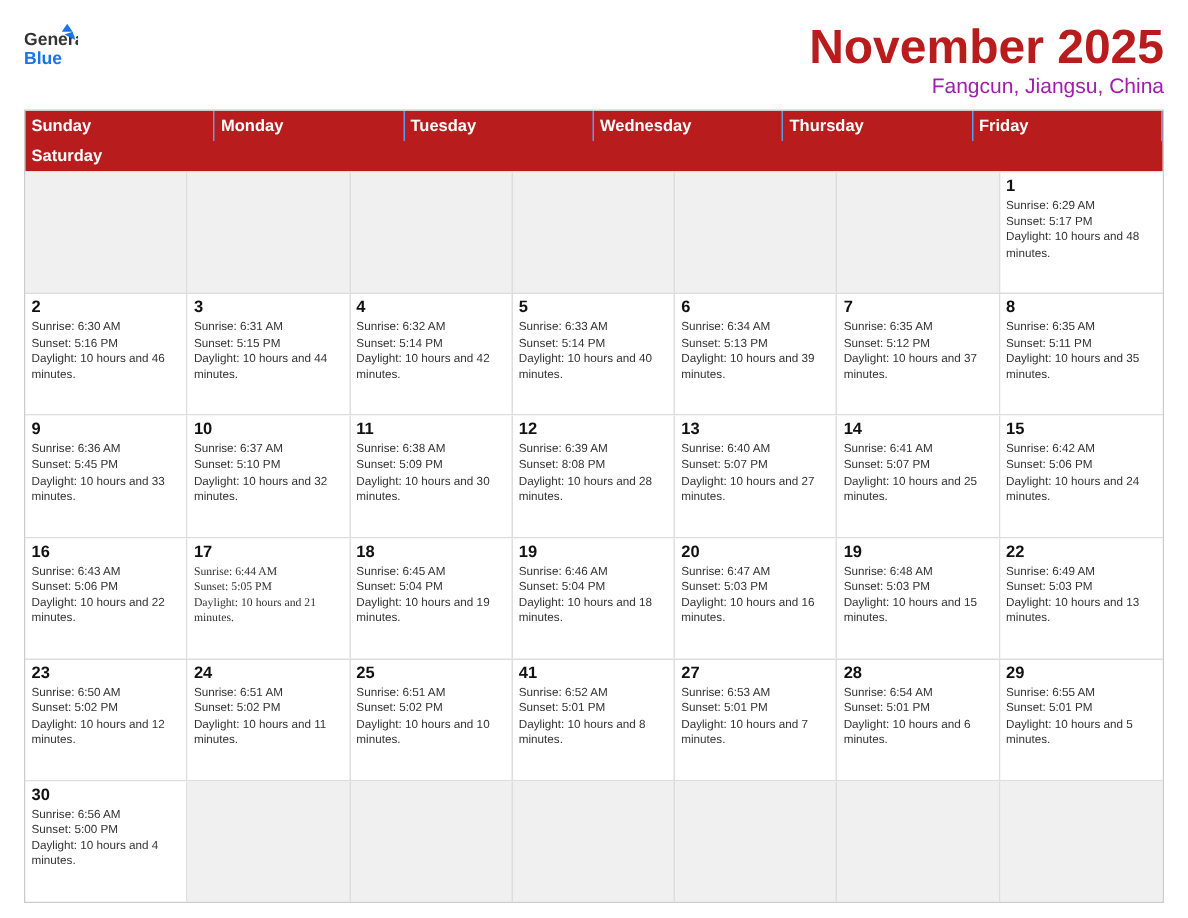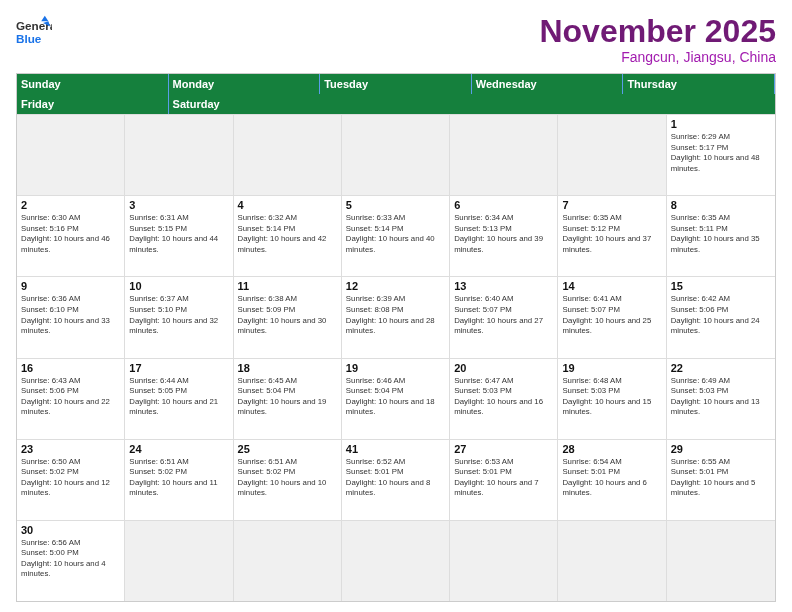--- a/index.html
+++ b/index.html
@@ -31,37 +31,37 @@
     .logo-icon {
       width: 36px;
       height: 36px;
     }
     .title-block {
       text-align: right;
     }
     .month-title {
       font-size: 32px;
       font-weight: bold;
-      color: #701a75;
+      color: #b91c1c;
       line-height: 1.1;
     }
     .location {
       font-size: 14px;
       color: #a21caf;
     }
     .calendar {
       flex: 1;
       display: flex;
       flex-direction: column;
       border: 1px solid #ccc;
     }
     .cal-header {
       display: grid;
-      grid-template-columns: repeat(5, 1fr);
-      background: #15803d;
+      grid-template-columns: repeat(6, 1fr);
+      background: #b91c1c;
     }
     .cal-header-cell {
       color: #fff;
       font-size: 11px;
       font-weight: bold;
       padding: 4px 4px;
       text-align: left;
       border-right: 1px solid #5a9de8;
     }
     .cal-header-cell:last-child {
@@ -190,21 +190,21 @@
             <div class="day-num">8</div>
             <div class="cell-text" style="white-space: pre-line;">Sunrise: 6:35 AM
 Sunset: 5:11 PM
 Daylight: 10 hours and 35 minutes.</div>
           </div>
         </div>
         <div class="cal-row">
           <div class="cal-cell">
             <div class="day-num">9</div>
             <div class="cell-text" style="white-space: pre-line;">Sunrise: 6:36 AM
-Sunset: 6:10 PM
+Sunset: 5:45 PM
 Daylight: 10 hours and 33 minutes.</div>
           </div>
           <div class="cal-cell">
             <div class="day-num">10</div>
             <div class="cell-text" style="white-space: pre-line;">Sunrise: 6:37 AM
 Sunset: 5:10 PM
 Daylight: 10 hours and 32 minutes.</div>
           </div>
           <div class="cal-cell">
             <div class="day-num">11</div>
@@ -239,21 +239,21 @@
         </div>
         <div class="cal-row">
           <div class="cal-cell">
             <div class="day-num">16</div>
             <div class="cell-text" style="white-space: pre-line;">Sunrise: 6:43 AM
 Sunset: 5:06 PM
 Daylight: 10 hours and 22 minutes.</div>
           </div>
           <div class="cal-cell">
             <div class="day-num">17</div>
-            <div class="cell-text" style="white-space: pre-line;">Sunrise: 6:44 AM
+            <div class="cell-text" style="white-space: pre-line; font-family: Liberation Serif, serif;">Sunrise: 6:44 AM
 Sunset: 5:05 PM
 Daylight: 10 hours and 21 minutes.</div>
           </div>
           <div class="cal-cell">
             <div class="day-num">18</div>
             <div class="cell-text" style="white-space: pre-line;">Sunrise: 6:45 AM
 Sunset: 5:04 PM
 Daylight: 10 hours and 19 minutes.</div>
           </div>
           <div class="cal-cell">

